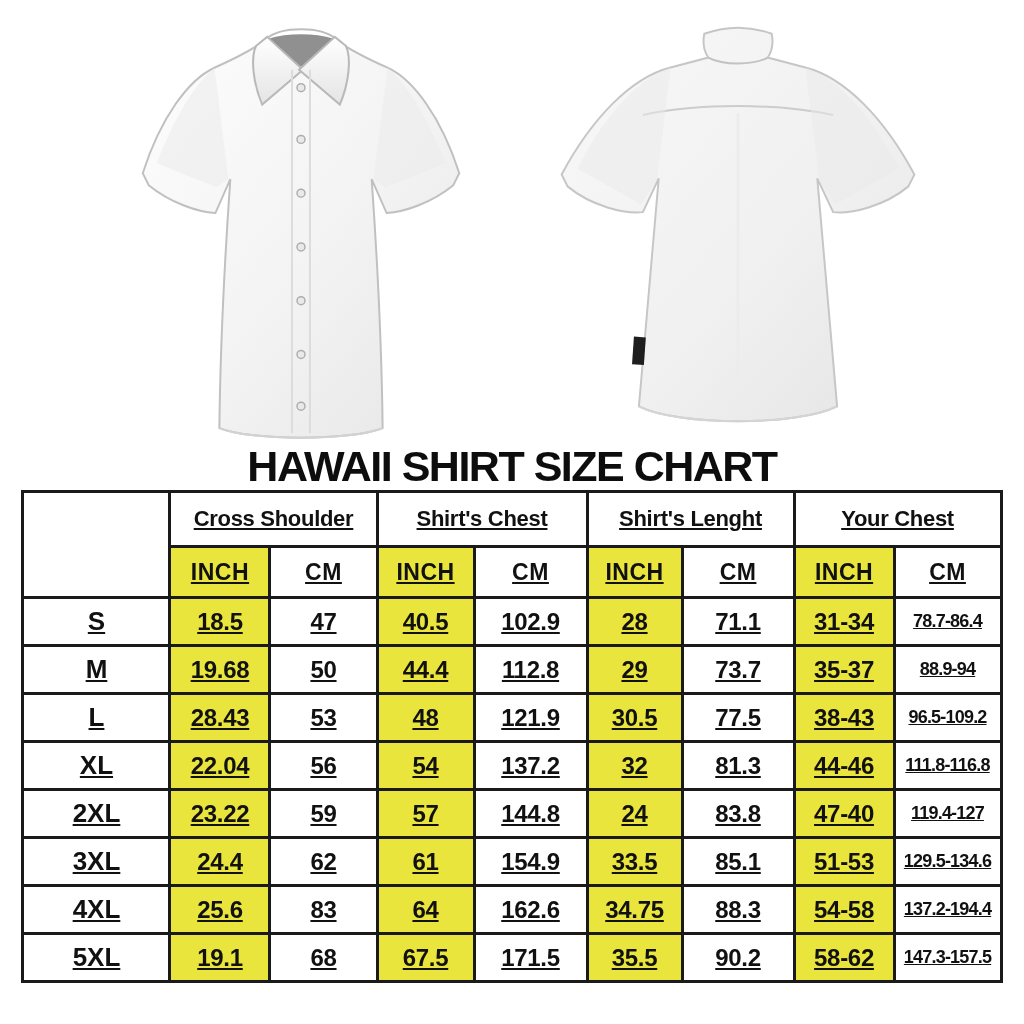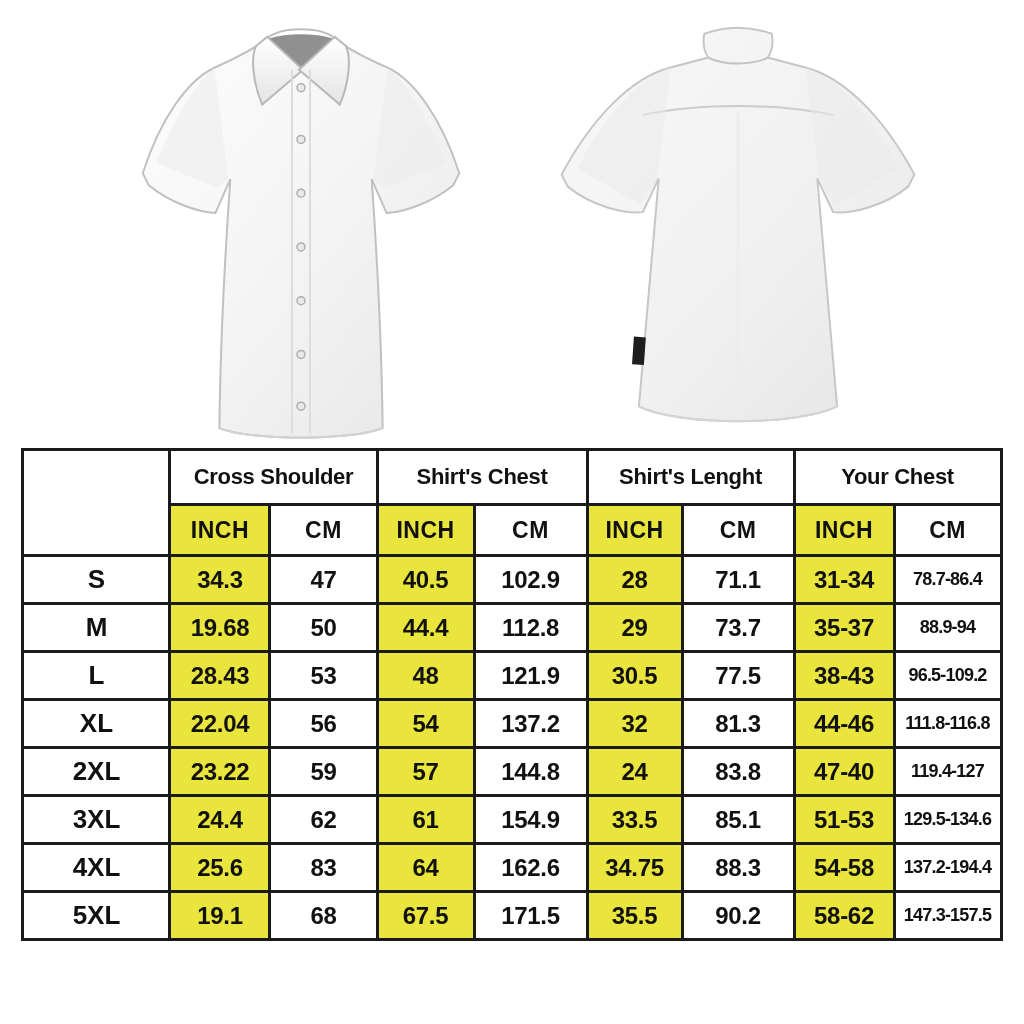--- a/index.html
+++ b/index.html
@@ -33,20 +33,21 @@
     margin-top:-2px;
   }
 
   
   table.size-table{
     width:978px;
     margin:2px auto 0 auto;
     border-collapse:collapse;
     table-layout:fixed;
     background:#bef264;
+    text-decoration:underline;
   }
   .size-table th,.size-table td{
     border:3px solid var(--border);
     text-align:center;
     vertical-align:middle;
     font-weight:bold;
     padding:0;
     background:#ffffff;
     overflow:hidden;
     white-space:nowrap;
@@ -145,20 +146,21 @@
       <path d="M288,54 C322,66 356,104 382,156 L318,192 L302,168 Z" fill="#eaeaea" opacity="0.5"></path>
 
       <path d="M220,100 L220,406" stroke="#ececec" stroke-width="3" fill="none"></path>
 
       <path d="M120,396 C160,416 280,416 320,396" fill="none" stroke="#d4d4d4" stroke-width="2"></path>
 
       <rect x="114" y="326" width="12" height="28" fill="#1e1e1e" transform="rotate(4 120 340)"></rect>
     </svg>
   </div>
 
+  <h1 class="title">HAWAII SHIRT SIZE CHART</h1>
 
   <table class="size-table">
     <colgroup>
       <col style="width:147px">
       <col style="width:100px">
         <col style="width:107px">
       <col style="width:97px">
         <col style="width:113px">
       <col style="width:95px">
         <col style="width:112px">
@@ -180,21 +182,21 @@
         <th class="unit">CM</th>
         <th class="unit inch">INCH</th>
         <th class="unit">CM</th>
         <th class="unit inch">INCH</th>
         <th class="unit">CM</th>
       </tr>
     </thead>
     <tbody>
       <tr>
         <th class="size">S</th>
-        <td class="inch">34.3</td>
+        <td class="inch">18.5</td>
         <td>47</td>
         <td class="inch">40.5</td>
         <td>102.9</td>
         <td class="inch">28</td>
         <td>71.1</td>
         <td class="inch">31-34</td>
         <td class="cm-range">78.7-86.4</td>
       </tr>
       <tr>
         <th class="size">M</th>

